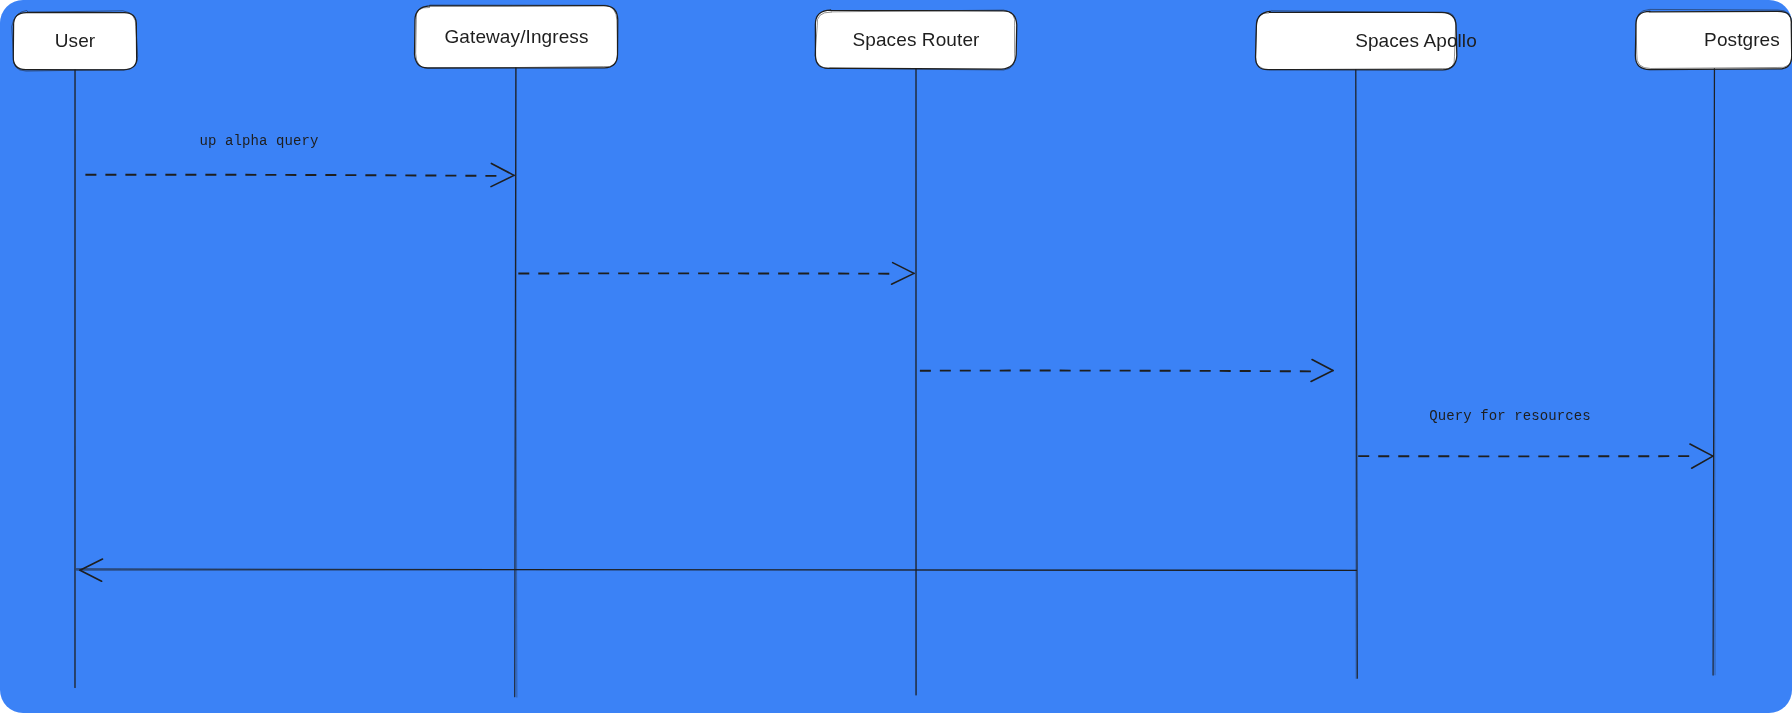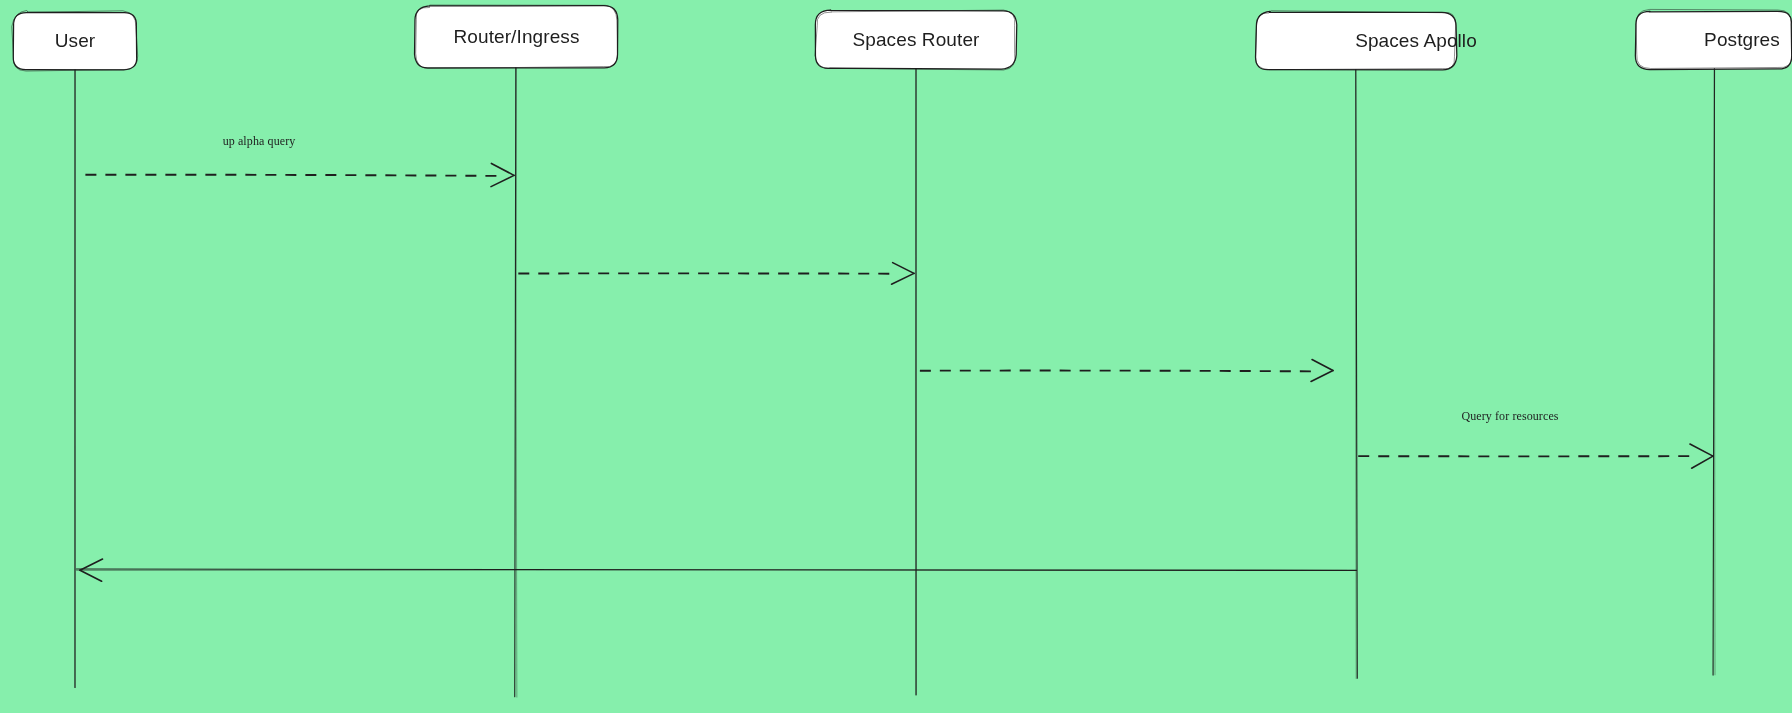--- a/index.html
+++ b/index.html
@@ -11,21 +11,22 @@
   body {
     width: 1792px;
     height: 713px;
     overflow: hidden;
     font-family: "Liberation Sans", sans-serif;
   }
   #canvas {
     position: relative;
     width: 1792px;
     height: 713px;
-    background: #86efac;
+    background: #3b82f6;
+    border-radius: 23px;
   }
   #sketch {
     position: absolute;
     left: 0;
     top: 0;
     width: 1792px;
     height: 713px;
   }
   .participant-label {
     position: absolute;
@@ -33,22 +34,22 @@
     font-size: 19px;
     color: #1e1e1e;
     letter-spacing: 0.1px;
     white-space: nowrap;
     transform: translate(-50%, -50%);
     text-align: center;
     pointer-events: none;
   }
   .message-label {
     position: absolute;
-    font-family: Liberation Serif, serif;
-    font-size: 12px;
+    font-family: Liberation Mono, monospace;
+    font-size: 14px;
     color: #1e1e1e;
     letter-spacing: 0.1px;
     white-space: nowrap;
     transform: translate(-50%, -50%);
     text-align: center;
     pointer-events: none;
   }
   .hit {
     position: absolute;
     background: transparent;
@@ -112,21 +113,21 @@
       <g>
         <path d="M 1356.4762863979674 570.4762600354385 Q 714.6820244047791 569.901731502777 76.34170040562749 569.0057367898058" fill="none" stroke="#1e1e1e" stroke-width="1.15" stroke-linecap="round" opacity="1"></path>
         <path d="M 1356.3658020106145 569.8153630833607 Q 714.6020544763654 570.1831603226717 76.55346206612884 570.4727639462333" fill="none" stroke="#1e1e1e" stroke-width="0.8" stroke-linecap="round" opacity="0.5"></path>
         <path d="M 102.5354387825355 558.9950632428751 L 80 570.1890002159402" fill="none" stroke="#1e1e1e" stroke-width="1.6" stroke-linecap="round"></path>
         <path d="M 101.62647188622505 581.2719820933416 L 80 570.1890002159402" fill="none" stroke="#1e1e1e" stroke-width="1.6" stroke-linecap="round"></path>
       </g>
     </svg>
   <div id="overlay">
       <div class="participant-label" style="left: 75px; top: 41px;">User</div>
       <div class="hit" style="left: 13px; top: 12px; width: 124px; height: 58px;"></div>
-      <div class="participant-label" style="left: 516.5px; top: 37px;">Router/Ingress</div>
+      <div class="participant-label" style="left: 516.5px; top: 37px;">Gateway/Ingress</div>
       <div class="hit" style="left: 415px; top: 6px; width: 203px; height: 62px;"></div>
       <div class="participant-label" style="left: 916px; top: 40px; text-align: center;">Spaces Router</div>
       <div class="hit" style="left: 816px; top: 11px; width: 200px; height: 58px;"></div>
       <div class="participant-label" style="left: 1416px; top: 41px;">Spaces Apollo</div>
       <div class="hit" style="left: 1256px; top: 12px; width: 200px; height: 58px;"></div>
       <div class="participant-label" style="left: 1714px; top: 40px; margin-left: 28px;">Postgres</div>
       <div class="hit" style="left: 1636px; top: 11px; width: 156px; height: 58px;"></div>
       <div class="message-label" style="left: 259px; top: 141px;">up alpha query</div>
       <div class="hit" style="left: 85px; top: 166px; width: 429px; height: 18px;"></div>
       <div class="message-label" style="left: 716px; top: 243px;"></div>

